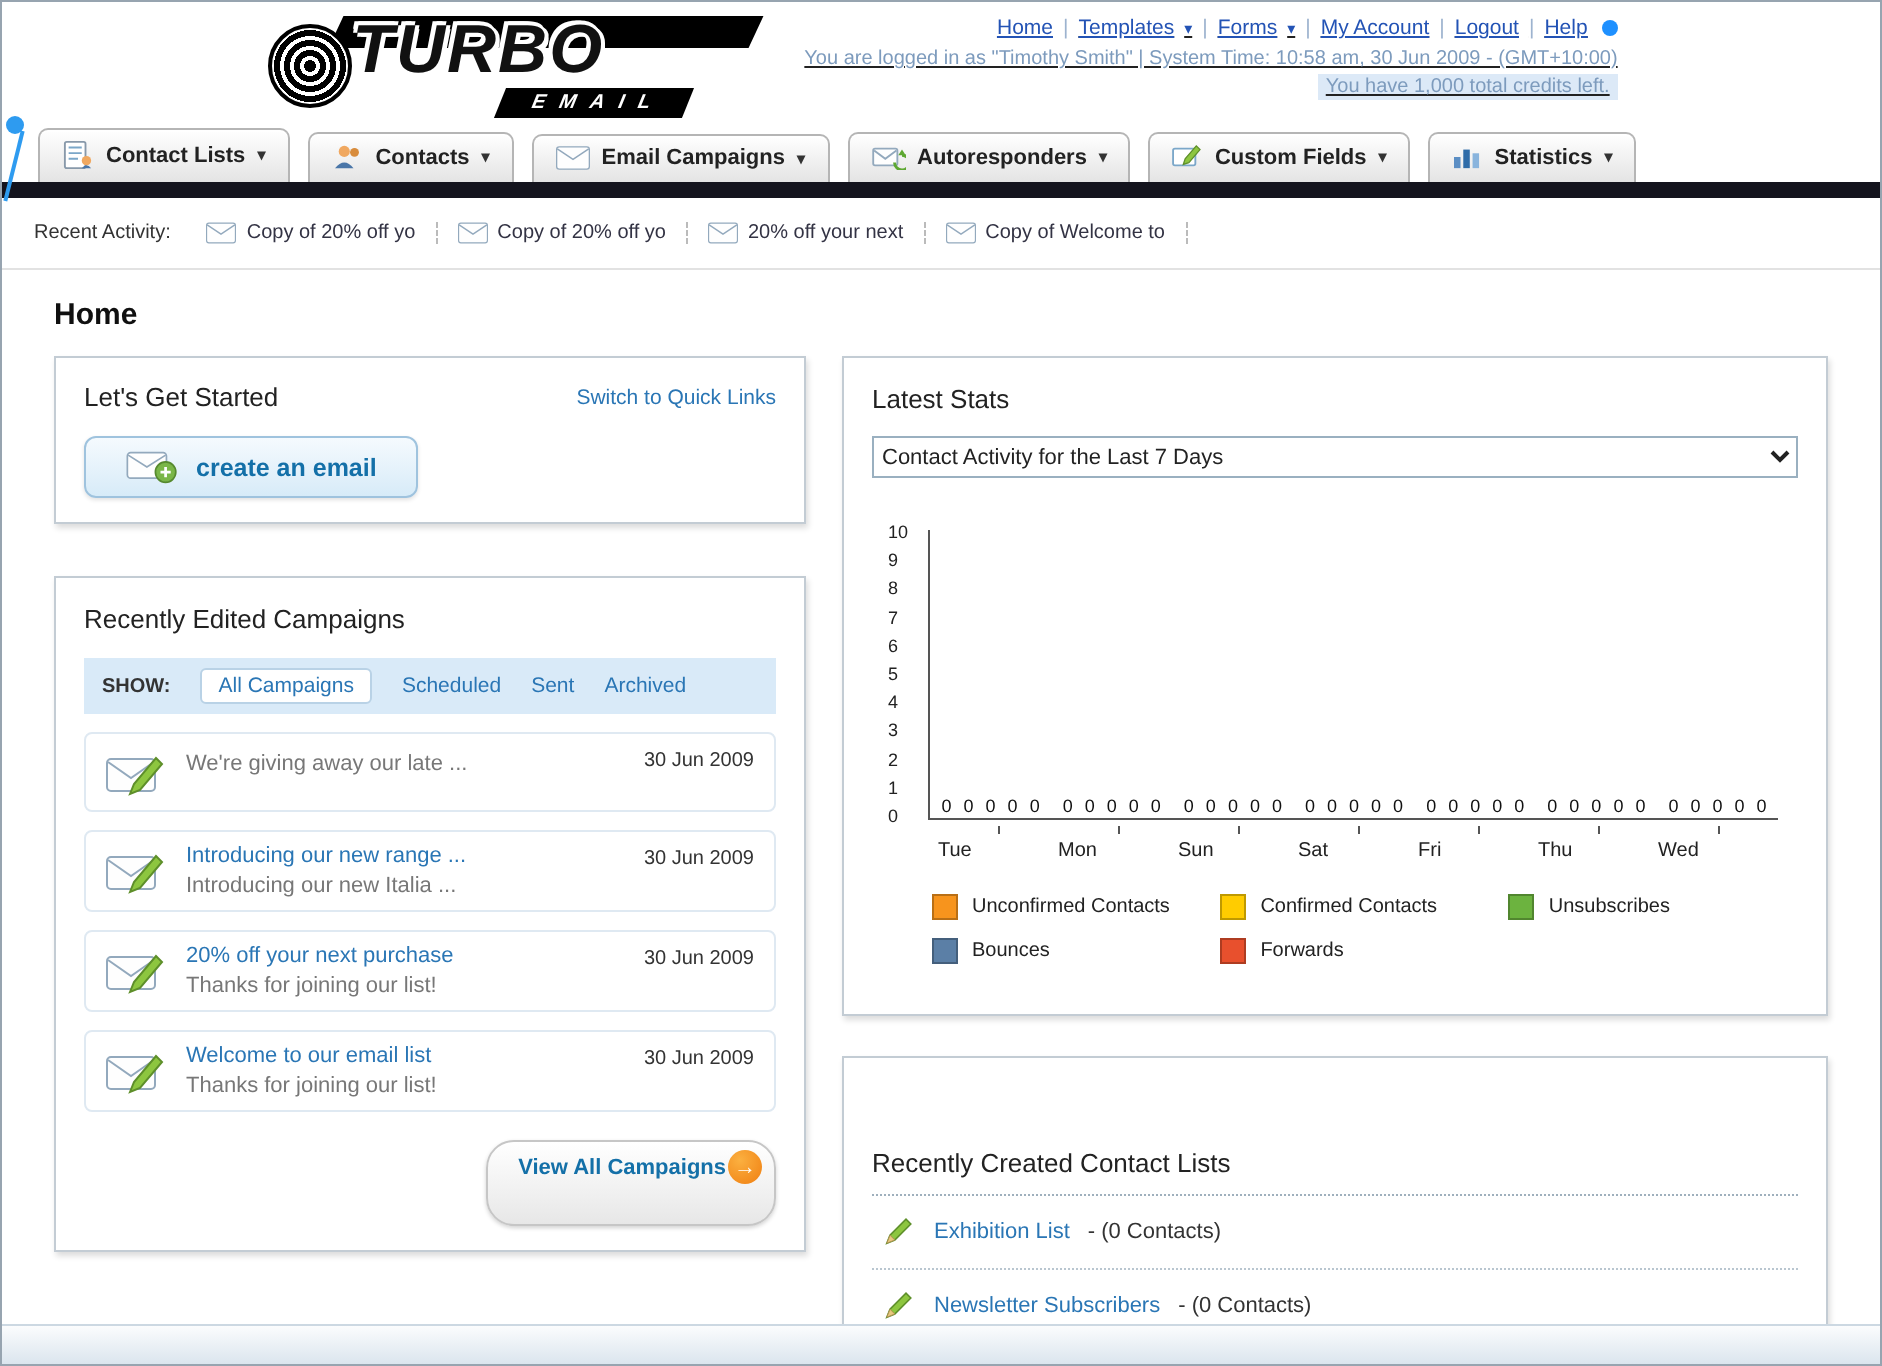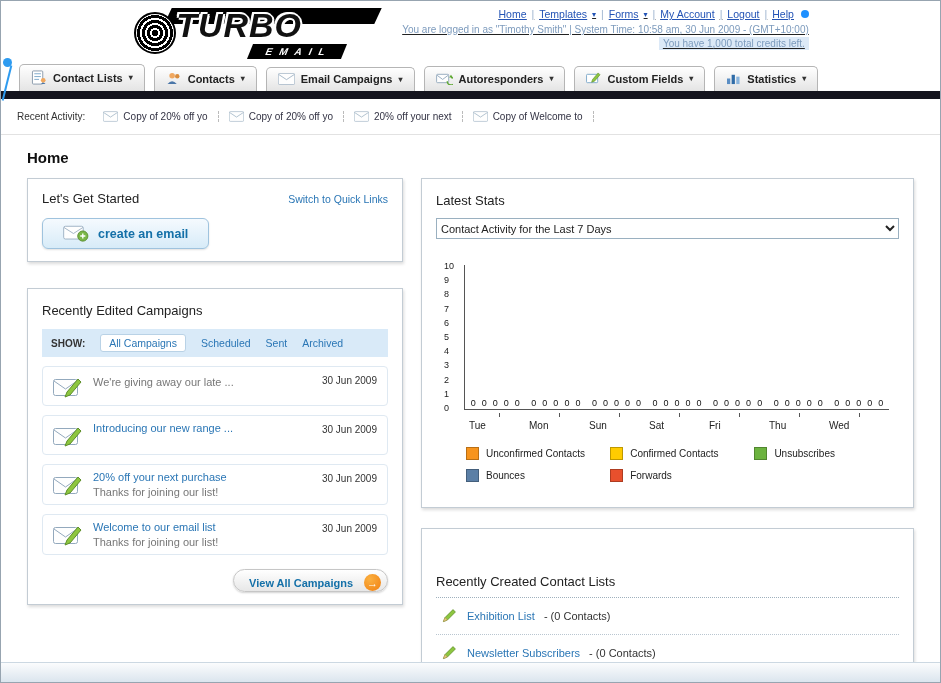--- a/index.html
+++ b/index.html
@@ -70,22 +70,22 @@
   .show-label { font-weight:bold; color:#333; font-size:10px; }
   .c-tab { color:#2a76b5; cursor:pointer; }
   .c-tab.selected { background:#fff; border:1px solid #b9d2e6; border-radius:3px; padding:2px 8px; }
   .camp-row { border:1px solid #dfe9f2; border-radius:4px; margin-top:9px; padding:6px 10px; display:flex; gap:10px; cursor:pointer; }
   .ic-camp { width:30px; height:24px; flex:none; margin-top:2px; }
   .c-body { flex:1; }
   .c-title { color:#2a76b5; font-size:11px; display:block; }
   .c-sub { color:#777; font-size:11px; margin-top:3px; }
   .c-date { font-size:10px; color:#333; white-space:nowrap; padding-top:2px; }
   .btn-row { display:flex; justify-content:flex-end; margin-top:14px; }
-  .pill-btn { display:inline-flex; align-items:center; gap:11px; border:1px solid #c6c6c6; border-radius:14px;
-    padding:4px 6px 0 15px; background:linear-gradient(#ffffff,#e7e7e7); color:#1470a8; font-weight:bold; font-size:11px;
+  .pill-btn { display:inline-flex; align-items:center; gap:1px; border:1px solid #c6c6c6; border-radius:14px;
+    padding:4px 6px 20px 15px; background:linear-gradient(#ffffff,#e7e7e7); color:#1470a8; font-weight:bold; font-size:11px;
     cursor:pointer; box-shadow:0 1px 2px rgba(0,0,0,.18); }
   .arrow-circle { width:17px; height:17px; border-radius:50%; background:radial-gradient(circle at 35% 30%, #fbb040, #f07f11);
     color:#fff; font-size:11px; font-weight:bold; display:flex; align-items:center; justify-content:center; }
 
   
   .stats-select { width:100%; height:21px; font-size:11px; color:#222; margin-top:9px; border:1px solid #9ab0c0;
     font-family:"Liberation Sans", sans-serif; background:#fff; }
   .chart { display:flex; margin:26px 10px 0 8px; }
   .y-axis { width:20px; height:151px; margin-top:-3px; display:flex; flex-direction:column; justify-content:space-between;
     padding-right:4px; font-size:9px; color:#222; line-height:1; }
@@ -311,20 +311,21 @@
             <div class="c-sub">We're giving away our late ...</div>
           </div>
           <span class="c-date">30 Jun 2009</span>
         </div>
         <div class="camp-row">
           <svg class="ic-camp">
               <use href="#i-env-pencil"></use>
             </svg>
           <div class="c-body">
             <a class="c-title">Introducing our new range ...</a>
+            <div class="c-sub">Introducing our new Italia ...</div>
           </div>
           <span class="c-date">30 Jun 2009</span>
         </div>
         <div class="camp-row">
           <svg class="ic-camp">
               <use href="#i-env-pencil"></use>
             </svg>
           <div class="c-body">
             <a class="c-title">20% off your next purchase</a>
             <div class="c-sub">Thanks for joining our list!</div>

